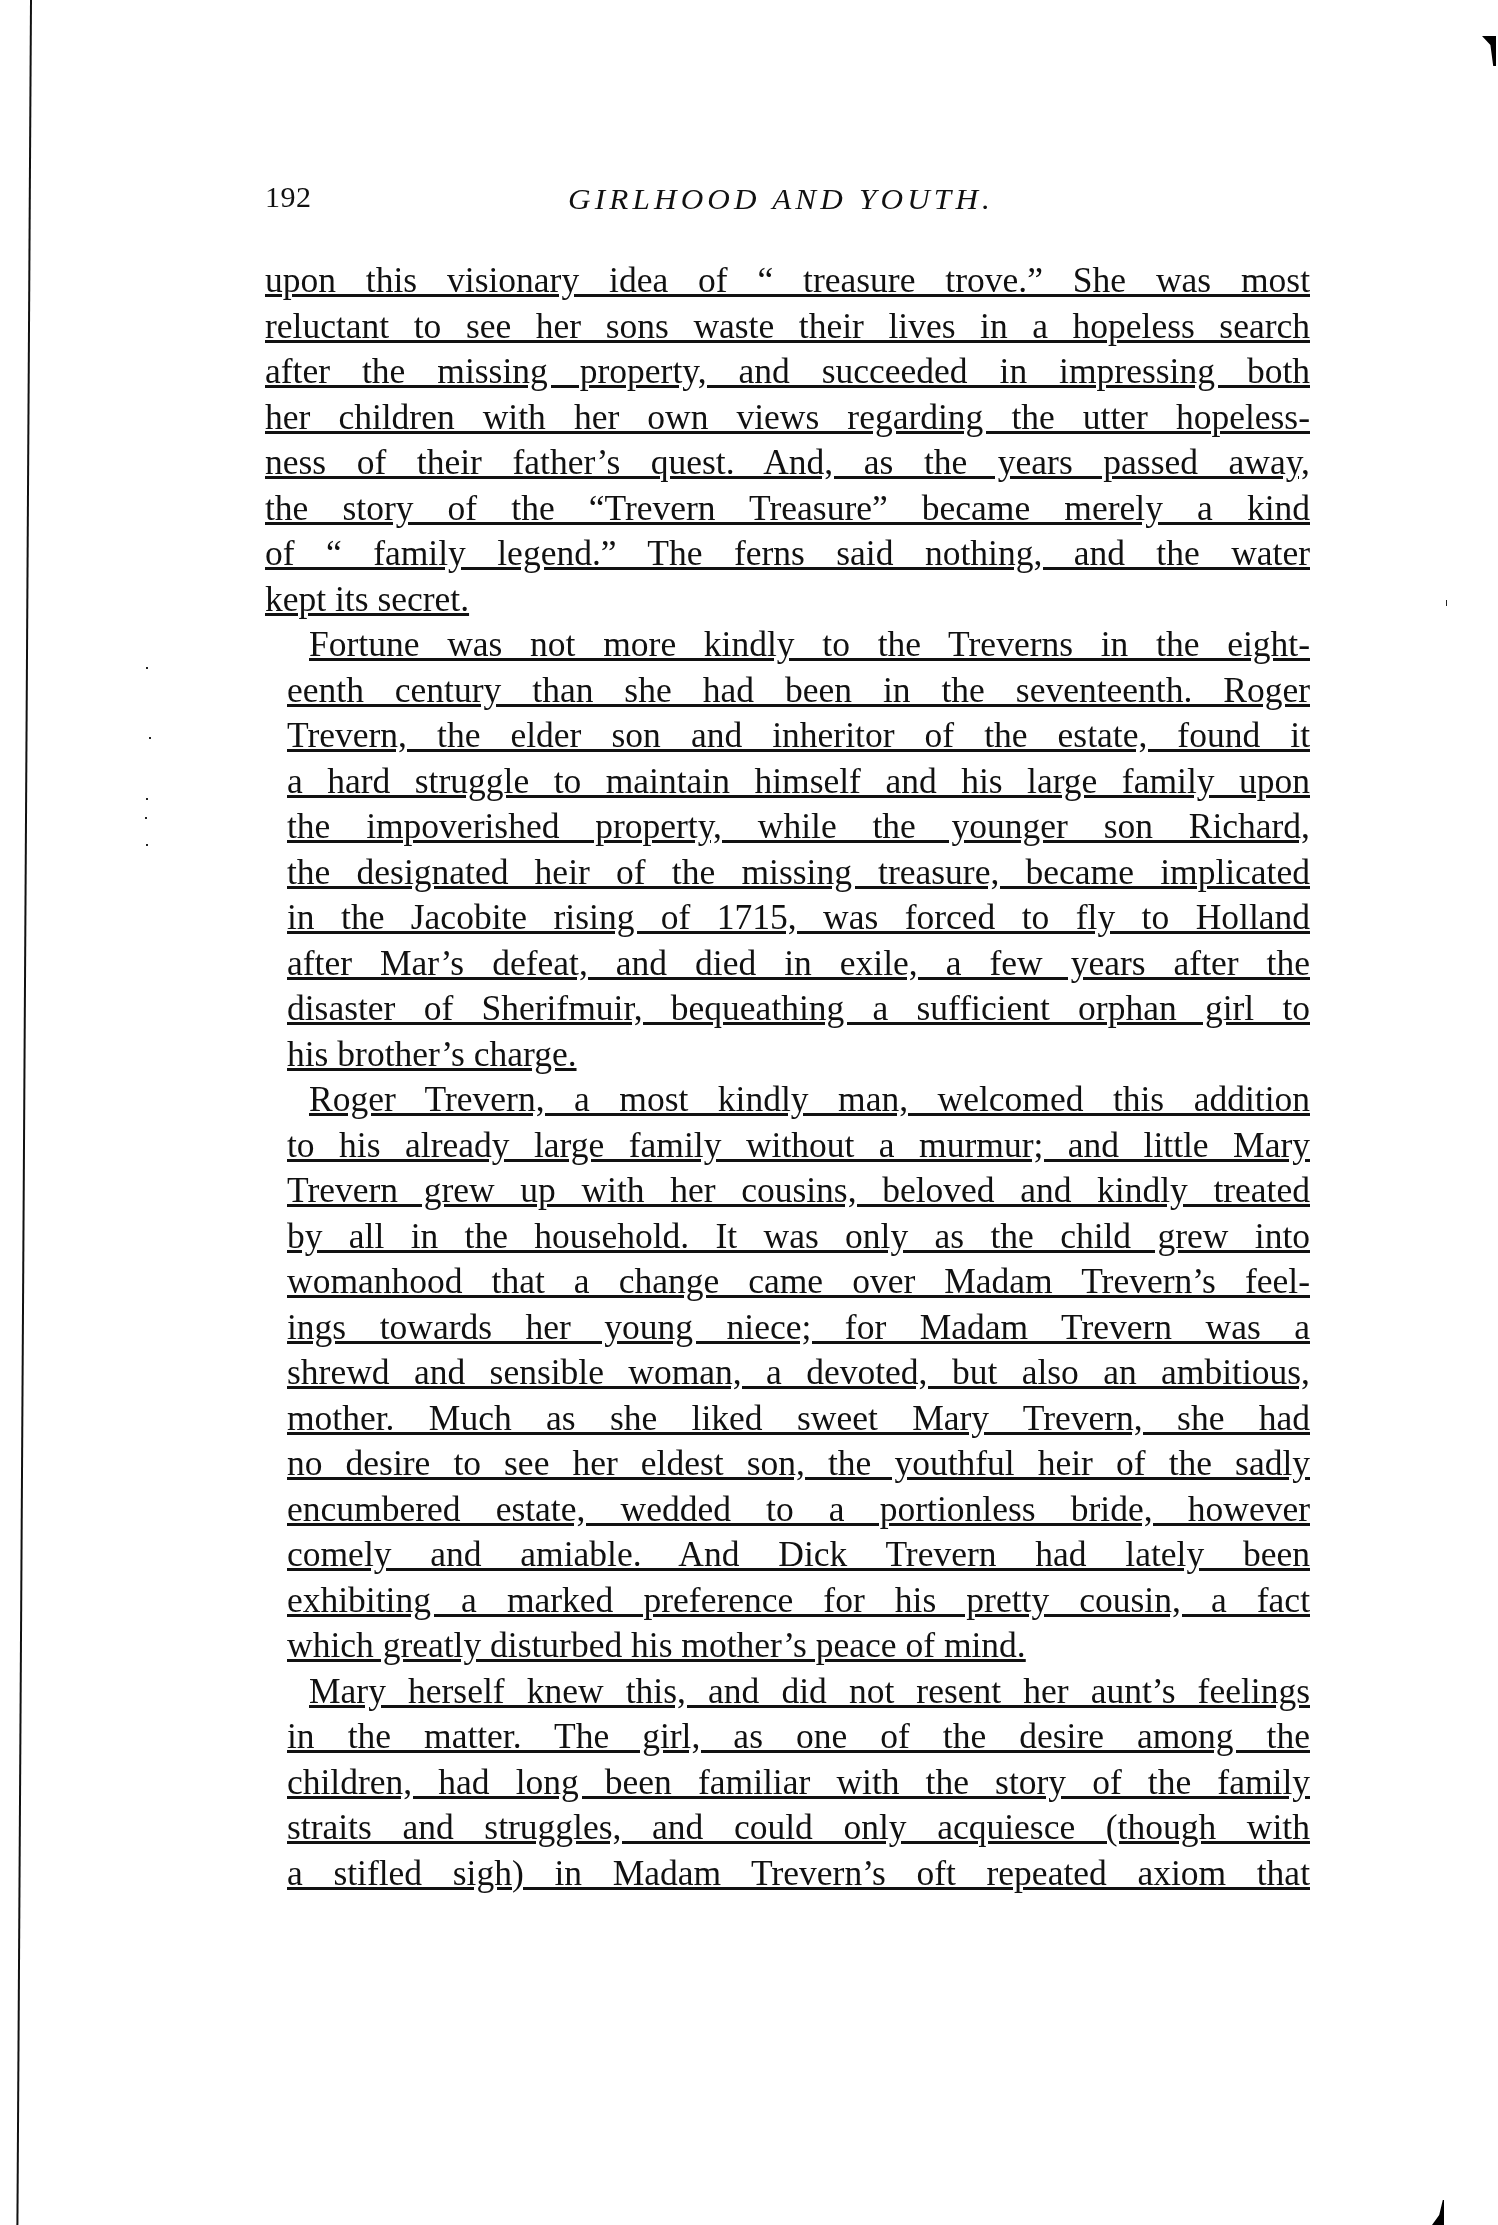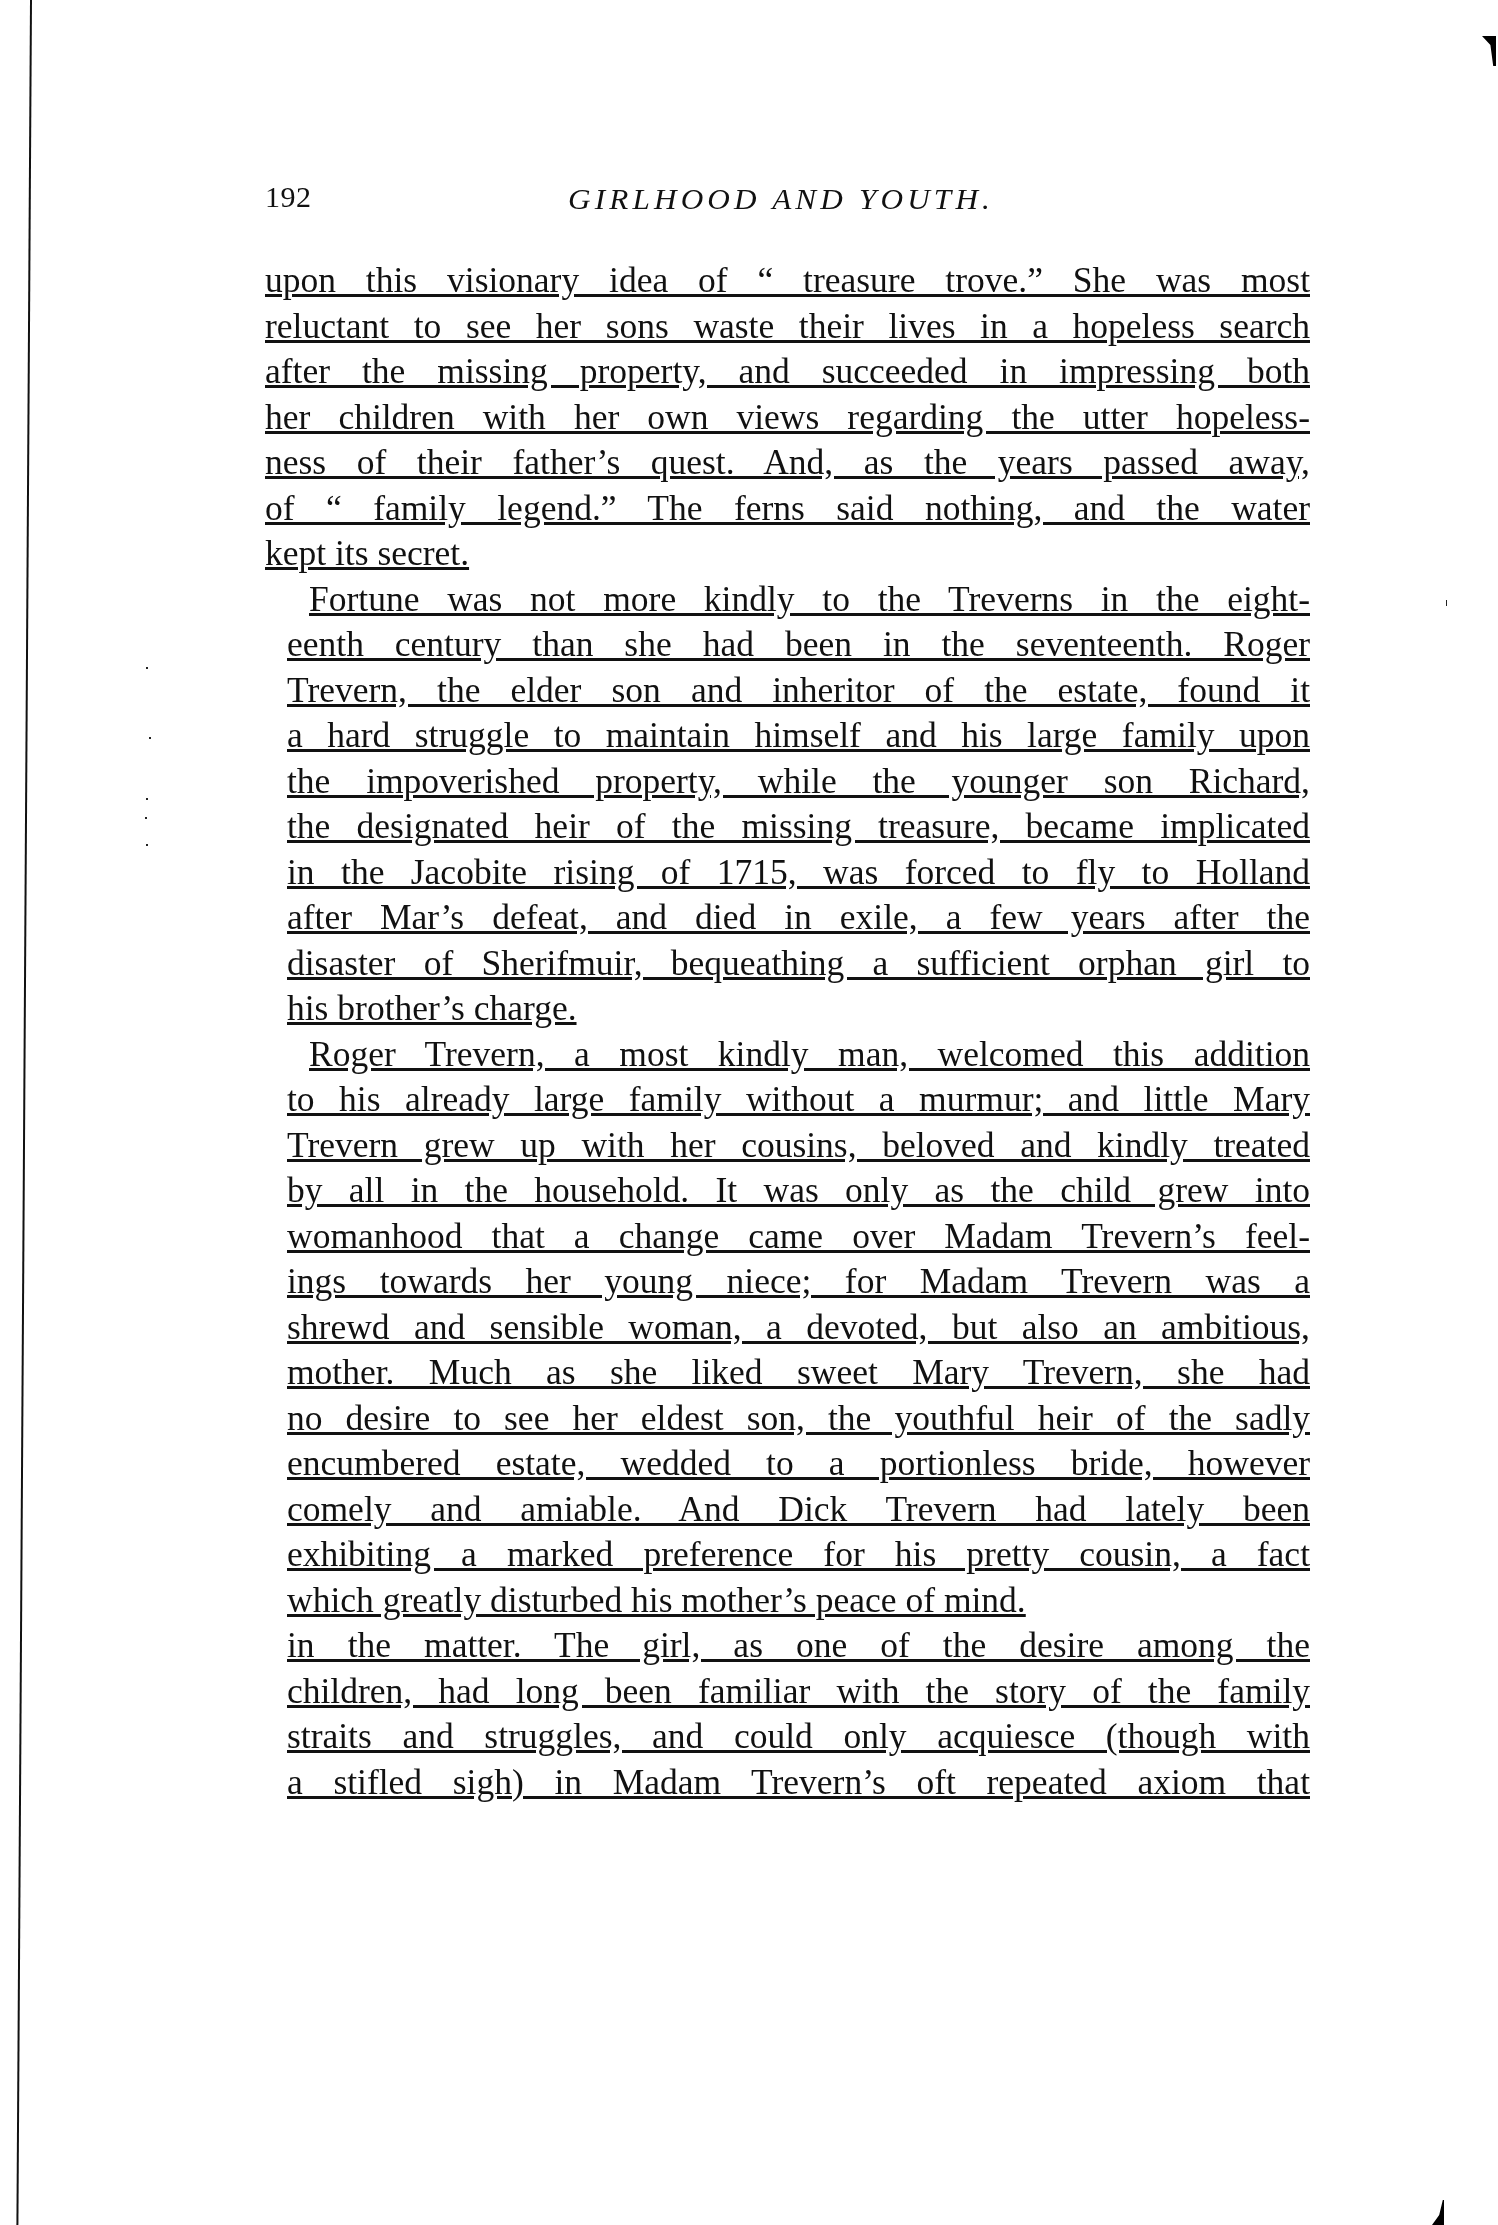--- a/index.html
+++ b/index.html
@@ -122,20 +122,21 @@
     <span class="running-title">GIRLHOOD AND YOUTH.</span>
   </div>
 
   <div class="body-text" id="body-text">
       <p>
         <span class="line">upon this visionary idea of “ treasure trove.”  She was most</span>
         <span class="line">reluctant to see her sons waste their lives in a hopeless search</span>
         <span class="line">after the missing property, and succeeded in impressing both</span>
         <span class="line">her children with her own views regarding the utter hopeless-</span>
         <span class="line">ness of their father’s quest.  And, as the years passed away,</span>
+        <span class="line">the story of the “Trevern Treasure” became merely a kind</span>
         <span class="line">of “ family legend.”  The ferns said nothing, and the water</span>
         <span class="line last">kept its secret.</span>
       </p>
       <p class="indent">
         <span class="line" style="padding-left: 22px;">Fortune was not more kindly to the Treverns in the eight-</span>
         <span class="line">eenth century than she had been in the seventeenth.  Roger</span>
         <span class="line">Trevern, the elder son and inheritor of the estate, found it</span>
         <span class="line">a hard struggle to maintain himself and his large family upon</span>
         <span class="line">the impoverished property, while the younger son Richard,</span>
         <span class="line">the designated heir of the missing treasure, became implicated</span>
@@ -153,19 +154,20 @@
         <span class="line">ings towards her young niece; for Madam Trevern was a</span>
         <span class="line">shrewd and sensible woman, a devoted, but also an ambitious,</span>
         <span class="line">mother.  Much as she liked sweet Mary Trevern, she had</span>
         <span class="line">no desire to see her eldest son, the youthful heir of the sadly</span>
         <span class="line">encumbered estate, wedded to a portionless bride, however</span>
         <span class="line">comely and amiable.  And Dick Trevern had lately been</span>
         <span class="line">exhibiting a marked preference for his pretty cousin, a fact</span>
         <span class="line last">which greatly disturbed his mother’s peace of mind.</span>
       </p>
       <p class="indent">
+        <span class="line" style="padding-left: 22px;">Mary herself knew this, and did not resent her aunt’s feelings</span>
         <span class="line">in the matter.  The girl, as one of the desire among the</span>
         <span class="line">children, had long been familiar with the story of the family</span>
         <span class="line">straits and struggles, and could only acquiesce (though with</span>
         <span class="line">a stifled sigh) in Madam Trevern’s oft repeated axiom that</span>
       </p>
     </div>
 </div>
 
 </body></html>

